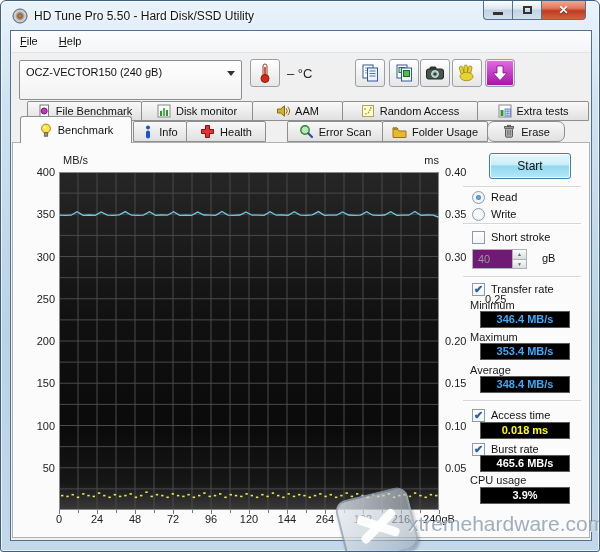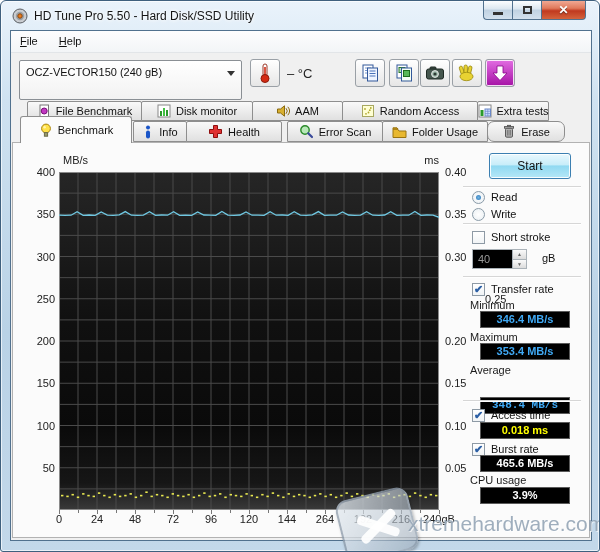--- a/index.html
+++ b/index.html
@@ -80,21 +80,21 @@
     background:radial-gradient(#fff,#e8eef2);position:relative;}
   .radio.sel::after{content:"";position:absolute;left:3px;top:3px;width:5px;height:5px;border-radius:50%;
     background:radial-gradient(#6fb3e0,#2d76b9);}
   .cbox{width:13px;height:13px;border:1px solid #8e9aa5;background:linear-gradient(#fff,#f1f4f6);
     font-size:11px;line-height:11px;text-align:center;color:#2b5fa5;font-weight:bold;}
   .plabel{position:absolute;left:459px;z-index:5;font-size:11px;color:#1a1a1a;}
   .vbox{position:absolute;left:469px;width:90px;height:17px;background:#000;border:1px solid #5a5a5a;
     text-align:center;font-weight:bold;font-size:11px;line-height:15px;z-index:5;}
   .c-speed{color:#3fa9f5;} .c-time{color:#ffff00;} .c-white{color:#ffffff;}
   .spinner{position:absolute;left:461px;top:218px;width:55px;height:20px;border:1px solid #aab2b8;
-    background:#000000;z-index:5;}
+    background:#701a75;z-index:5;}
   .spin-val{position:absolute;left:5px;top:3px;color:#9a9a9a;}
   .spin-btns{position:absolute;right:0;top:0;width:14px;height:18px;display:flex;flex-direction:column;}
   .spin-b{flex:1;border-left:1px solid #aab2b8;background:linear-gradient(#fafafa,#dcdcdc);
     font-size:5px;line-height:8px;text-align:center;color:#666;}
   .spin-b + .spin-b{border-top:1px solid #aab2b8;}
   .unit-label{position:absolute;left:531px;top:221px;z-index:5;}
   
   .wm-badge{position:absolute;left:329px;top:462px;width:74px;height:64px;z-index:6;
     background:linear-gradient(135deg,rgba(228,235,241,.78),rgba(148,163,178,.55));
     border:2px solid rgba(125,140,155,.5);border-radius:12px;transform:rotate(-14deg);
@@ -246,21 +246,21 @@
               <circle cx="4" cy="5" r="0.9"></circle>
               <circle cx="7.5" cy="8.5" r="0.9"></circle>
               <circle cx="9.8" cy="4" r="0.9"></circle>
               <circle cx="5" cy="9.8" r="0.9"></circle>
               <circle cx="8.8" cy="6.2" r="0.9"></circle>
             </g>
           </svg>
         </span>
       <span>Random Access</span>
     </div>
-    <div class="tab tab-row1" style="left:466px;width:72px;">
+    <div class="tab tab-row1" style="left:466px;width:112px;">
       <span>
           <svg width="14" height="14" viewBox="0 0 14 14">
             <rect x="1" y="1" width="12" height="12" fill="#fff" stroke="#888"></rect>
             <rect x="2.5" y="6" width="3" height="6" fill="#2a9a2a"></rect>
             <rect x="7" y="5" width="5.5" height="7" fill="#cfe0ff" stroke="#6a88c8"></rect>
             <path d="M7 7.3h5.5M7 9.6h5.5M9.8 5v7" stroke="#6a88c8" stroke-width="0.7"></path>
           </svg>
         </span>
       <span>Extra tests</span>
     </div>
@@ -277,21 +277,21 @@
     </div>
     <div class="tab tab-row2" style="left:122px;width:54px;">
       <span>
           <svg width="12" height="14" viewBox="0 0 12 14">
             <circle cx="6" cy="2.6" r="2" fill="#1a55c8"></circle>
             <rect x="4" y="5.6" width="4" height="8" rx="2" fill="#1a55c8"></rect>
           </svg>
         </span>
       <span>Info</span>
     </div>
-    <div class="tab tab-row2" style="left:175px;width:96px;">
+    <div class="tab tab-row2" style="left:175px;width:80px;">
       <span>
           <svg width="15" height="15" viewBox="0 0 15 15">
             <path d="M5.5 1.5h4v4h4v4h-4v4h-4v-4h-4v-4h4z" fill="#e03232" stroke="#8e0e0e"></path>
           </svg>
         </span>
       <span>Health</span>
     </div>
     <div class="tab tab-row2" style="left:276px;width:96px;">
       <span>
           <svg width="15" height="15" viewBox="0 0 15 15">
@@ -534,21 +534,21 @@
         <span>Transfer rate</span>
       </div>
 
       <div class="plabel" style="top:268px;">Minimum</div>
       <div class="vbox c-speed" style="top:280px;">346.4 MB/s</div>
 
       <div class="plabel" style="top:300px;">Maximum</div>
       <div class="vbox c-speed" style="top:312px;">353.4 MB/s</div>
 
       <div class="plabel" style="top:333px;">Average</div>
-      <div class="vbox c-speed" style="top:366px;font-family:Liberation Mono, monospace;">348.4 MB/s</div>
+      <div class="vbox c-speed" style="top:345px;">348.4 MB/s</div>
 
       <div class="sep" style="top:369px;"></div>
 
       <div class="prow" style="top:377px;">
         <span class="cbox">✔</span>
         <span>Access time</span>
       </div>
       <div class="vbox c-time" style="top:391px;">0.018 ms</div>
 
       <div class="prow" style="top:411px;">

